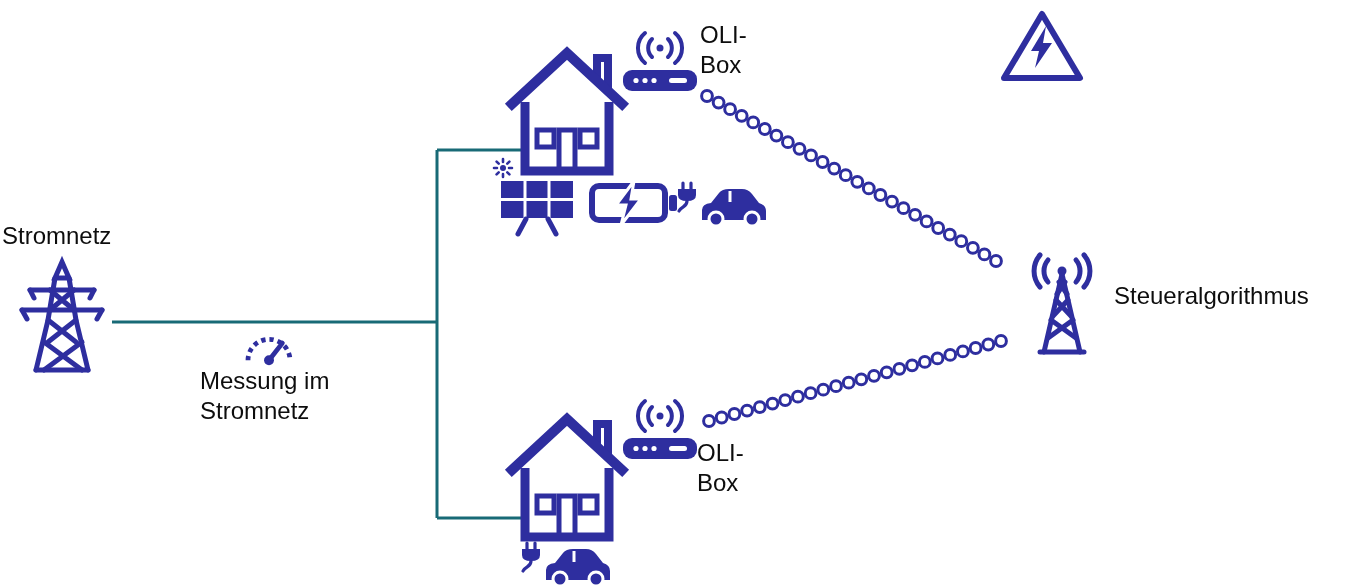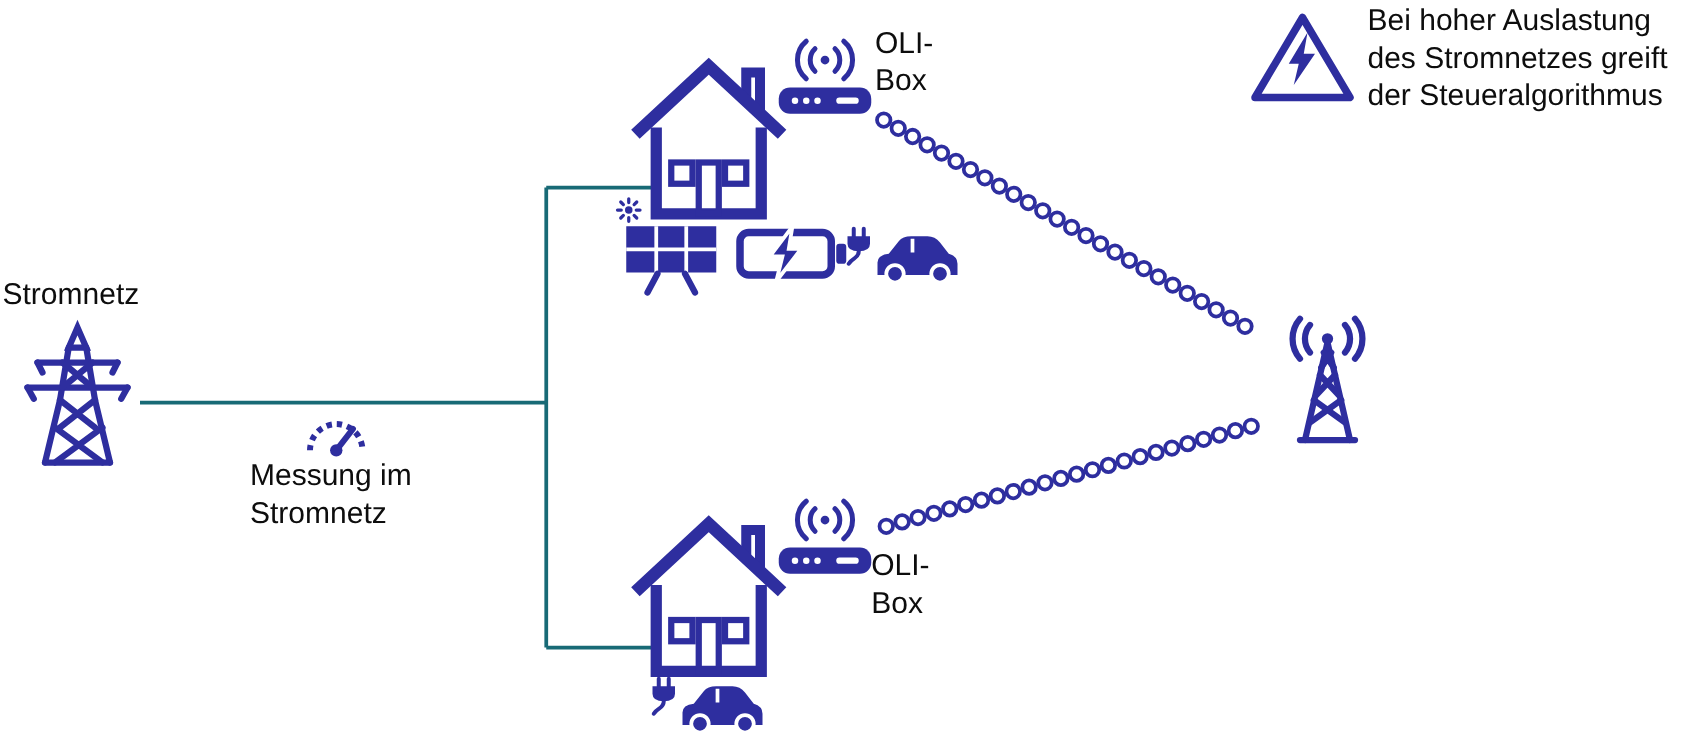--- a/index.html
+++ b/index.html
@@ -252,25 +252,23 @@
         <line x1="24" y1="98" x2="68" y2="98"></line>
         <path d="M32 6 A17 17 0 0 0 32 28"></path>
         <path d="M24 1 A24.5 24.5 0 0 0 24 33"></path>
         <path d="M60 6 A17 17 0 0 1 60 28"></path>
         <path d="M68 1 A24.5 24.5 0 0 1 68 33"></path>
       </g>
       <circle cx="46" cy="17" r="4.5" fill="var(--navy)"></circle>
     </svg>
   </div>
 
+  <div class="abs label" style="left:1114px;top:281px">Steueralgorithmus</div>
 
   <div class="abs" style="left:999px;top:8px">
     <svg width="86" height="76" viewBox="0 0 86 76">
       <path d="M43 6 L81 70 H5 Z" fill="none" stroke="var(--navy)" stroke-width="6" stroke-linejoin="round"></path>
       <polygon points="47,18 32,43 40,43 36,60 53,35 44,35" fill="var(--navy)"></polygon>
     </svg>
   </div>
 
-  <div class="abs label" style="left:1094px;top:2px">Bei hoher Auslastung
-des Stromnetzes greift
-der Steueralgorithmus</div>
 
 </div>
 
 </body></html>

